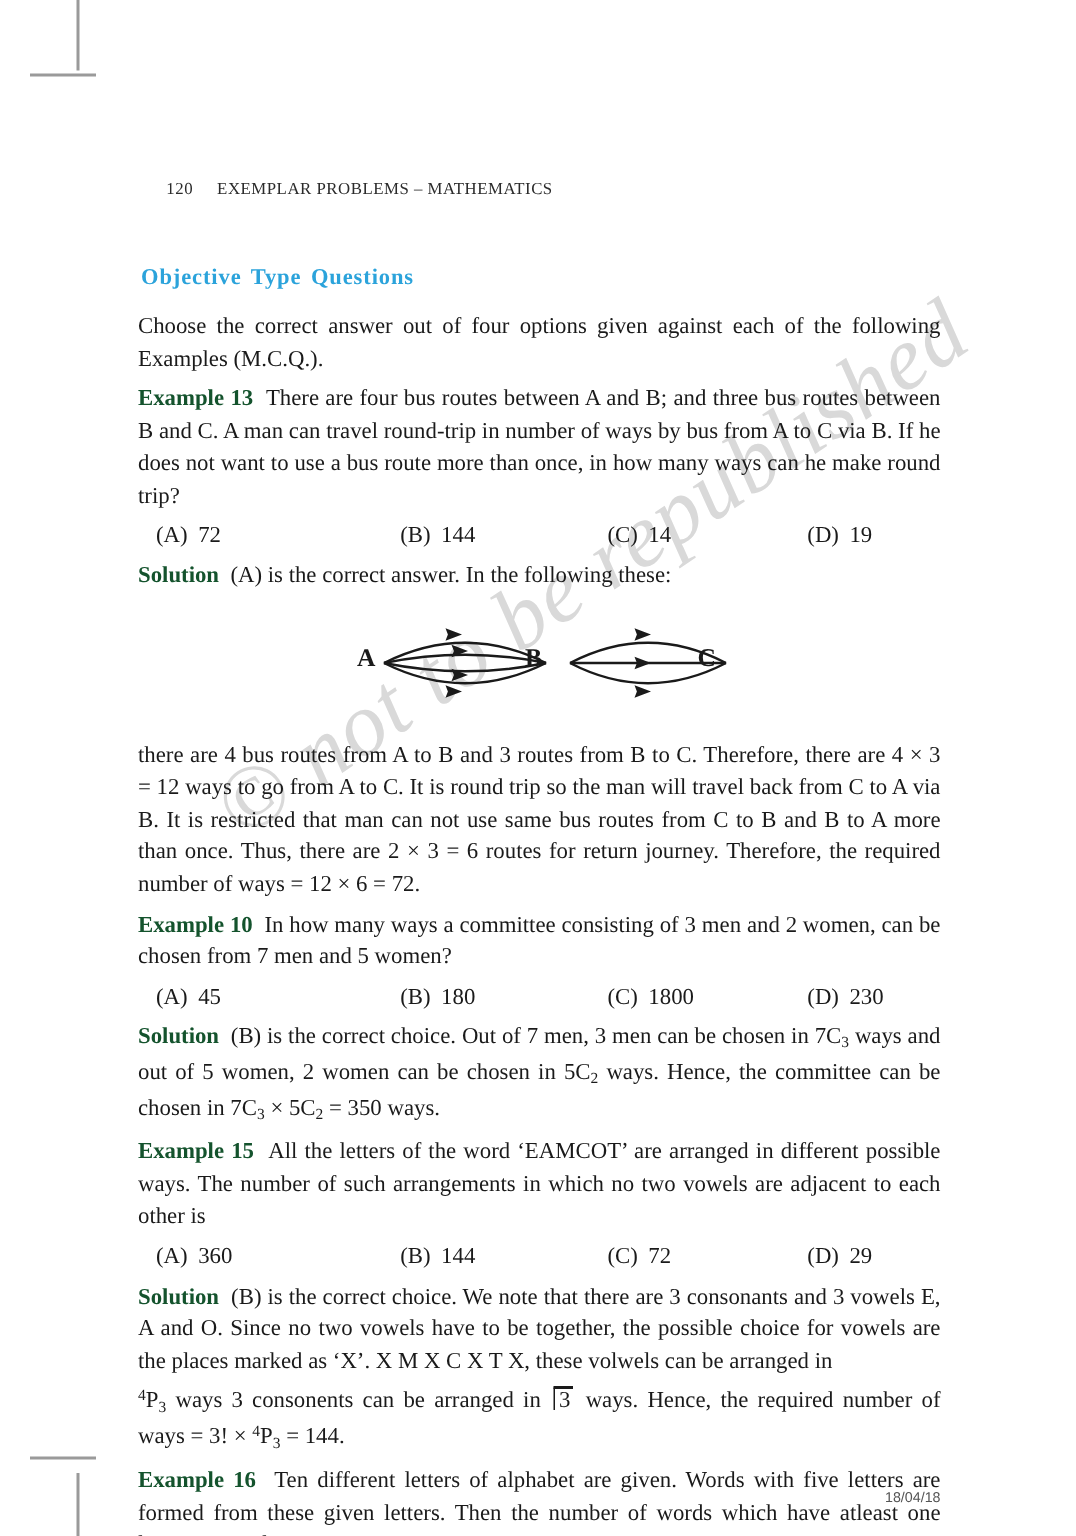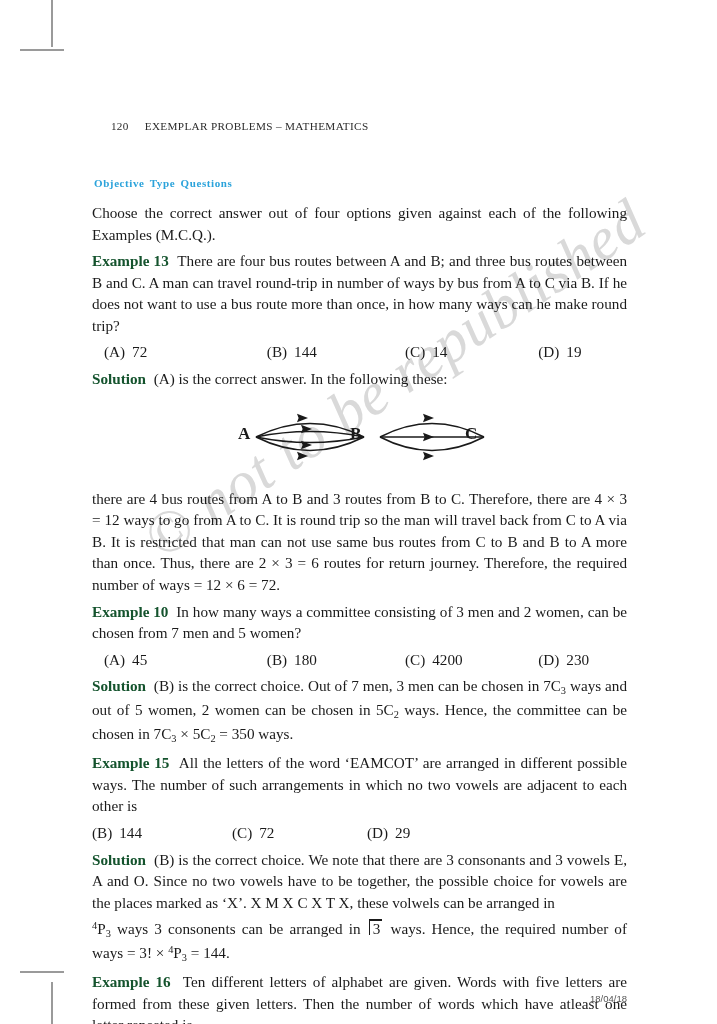--- a/index.html
+++ b/index.html
@@ -65,21 +65,21 @@
     font-size: 11.2px;
     letter-spacing: 0.35px;
     color: #2b2b2b;
     margin-bottom: 33px;
     white-space: pre;
   }
   .running-head .pg { margin-right: 16px; }
 
   h2.section-title {
     font-family: "Liberation Serif", "DejaVu Serif", serif;
-    font-size: 11px;
+    font-size: 15px;
     font-weight: bold;
     color: #2ba3db;
     margin: 0 0 13px 2px;
     letter-spacing: 0.6px;
     word-spacing: 2px;
   }
 
   p.para {
     margin: 0 0 5px 0;
     font-size: 15.2px;
@@ -244,33 +244,34 @@
 
     <p class="para last-line-left">there are 4 bus routes from A to B and 3 routes from B to C. Therefore, there are 4 × 3 = 12 ways to go from A to C. It is round trip so the man will travel back from C to A via B. It is restricted that man can not use same bus routes from C to B and B to A more than once. Thus, there are 2 × 3 = 6 routes for return journey. Therefore, the required number of ways = 12 × 6 = 72.</p>
 
     <p class="para last-line-left">
       <span class="lead">Example 10</span>&nbsp;&nbsp;<span>In how many ways a committee consisting of 3 men and 2 women, can be chosen from 7 men and 5 women?</span>
     </p>
 
     <div class="options">
       <span class="opt opt-a"><span class="lbl">(A)</span><span>45</span></span>
       <span class="opt opt-b"><span class="lbl">(B)</span><span>180</span></span>
-      <span class="opt opt-c"><span class="lbl">(C)</span><span>4200</span></span>
+      <span class="opt opt-c"><span class="lbl">(C)</span><span>1800</span></span>
       <span class="opt opt-d"><span class="lbl">(D)</span><span>230</span></span>
     </div>
 
     <p class="para last-line-left">
       <span class="lead">Solution</span>&nbsp;&nbsp;<span>(B) is the correct choice. Out of 7 men, 3 men can be chosen in 7C</span><sub class="sb">3</sub><span> ways and out of 5 women, 2 women can be chosen in 5C</span><sub class="sb">2</sub><span> ways. Hence, the committee can be chosen in 7C</span><sub class="sb">3</sub><span> × 5C</span><sub class="sb">2</sub><span> = 350 ways.</span>
     </p>
 
     <p class="para last-line-left">
       <span class="lead">Example 15</span>&nbsp;&nbsp;<span>All the letters of the word ‘EAMCOT’ are arranged in different possible ways. The number of such arrangements in which no two vowels are adjacent to each other is</span>
     </p>
 
     <div class="options">
+      <span class="opt opt-a"><span class="lbl">(A)</span><span>360</span></span>
       <span class="opt opt-b"><span class="lbl">(B)</span><span>144</span></span>
       <span class="opt opt-c"><span class="lbl">(C)</span><span>72</span></span>
       <span class="opt opt-d"><span class="lbl">(D)</span><span>29</span></span>
     </div>
 
     <p class="para">
       <span class="lead">Solution</span>&nbsp;&nbsp;<span>(B) is the correct choice. We note that there are 3 consonants and 3 vowels E, A and O. Since no two vowels have to be together, the possible choice for vowels are the places marked as ‘X’. X M X C X T X, these volwels can be arranged in </span>
     </p>
 
     <p class="para last-line-left"><sup class="sp">4</sup><span>P</span><sub class="sb">3</sub><span> ways 3 consonents can be arranged in </span><span class="fact"><span class="fbar-left"></span><span class="fbar-top"></span><span class="fnum">3</span></span><span> ways. Hence, the required number of ways = 3! × </span><sup class="sp">4</sup><span>P</span><sub class="sb">3</sub><span> = 144.</span>

